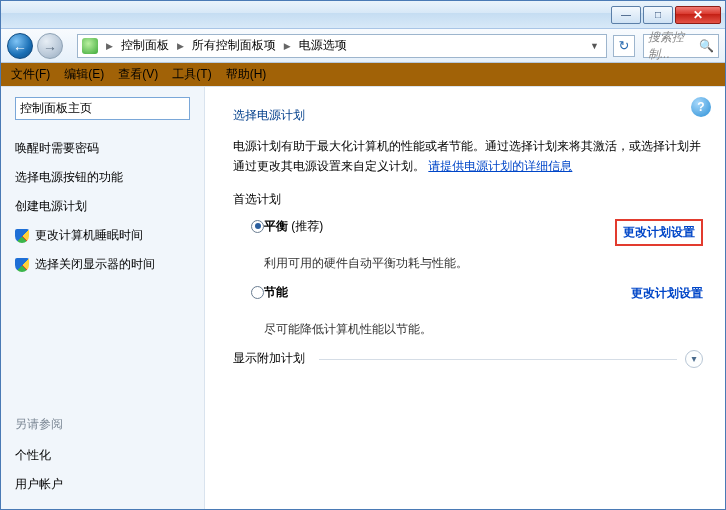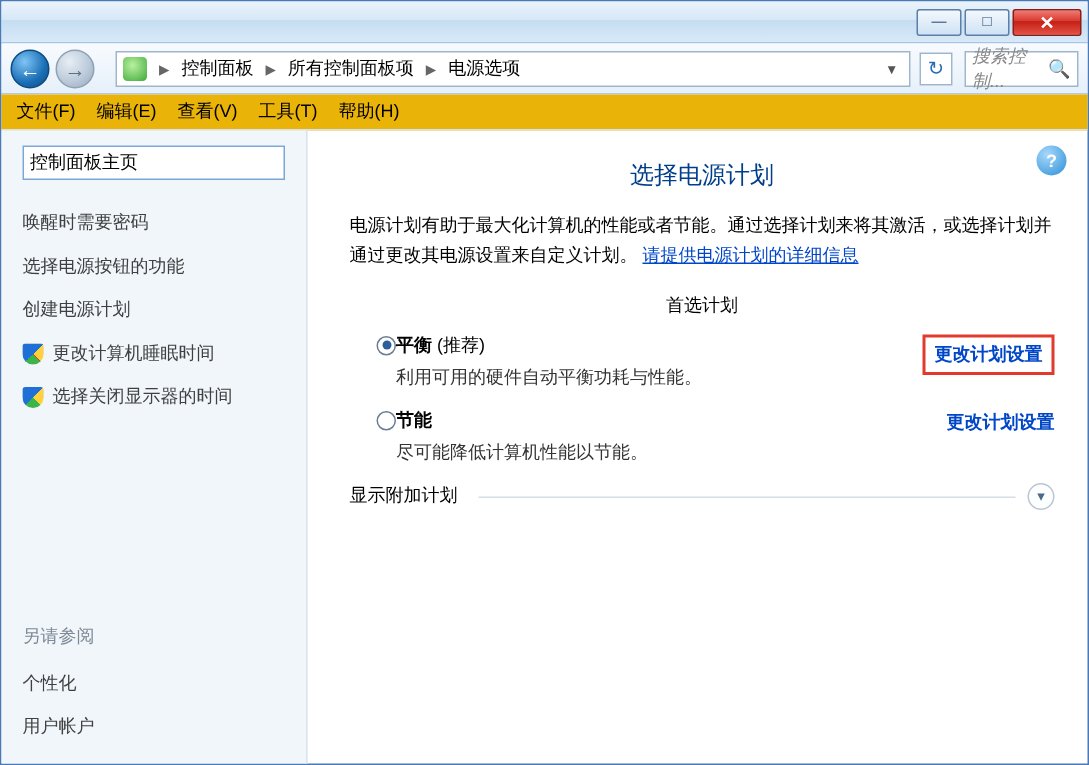--- a/index.html
+++ b/index.html
@@ -75,41 +75,41 @@
   .crumb { color:#000; }
   .crumbsep { color:#666; font-size:9px; padding:0 2px;}
   .addr-spacer{flex:1}
   .addr-drop{color:#555;font-size:9px;padding:0 3px;}
   .refresh{width:22px;height:22px;border:1px solid #9db5cd;background:#fff;margin-left:2px;display:flex;align-items:center;justify-content:center;color:#2b6cb0;font-size:13px;}
   .searchbar{
     width:76px;height:24px;border:1px solid #9db5cd;background:#fff;margin-left:4px;display:flex;align-items:center;padding:0 4px;color:#888;font-style:italic;gap:4px;
   }
   .searchbar .mag{color:#2b6cb0;font-style:normal;margin-left:auto;}
   .menubar{
-    height:24px;background:#eab308;border-bottom:1px solid #d9e3ee;
+    height:24px;background:#a16207;border-bottom:1px solid #d9e3ee;
     display:flex;align-items:center;gap:14px;padding:0 10px;color:#000;
   }
   .body{flex:1;display:flex;min-height:0;}
   .sidebar{
     width:204px;
     background:#f1f6fb;
     border-right:1px solid #d9e3ee;
     padding:10px 14px;
     display:flex;flex-direction:column;
   }
   .cp-home{
     display:inline-block;
     padding:2px 4px;
     border:1px solid #7aa7d8;
     background:#fff;
     color:#000;
     margin-bottom:14px;
   }
   .sb-link{
-    color:#404040;
+    color:#000000;
     margin:6px 0;
     cursor:pointer;
   }
   .sb-row{display:flex;align-items:center;gap:6px;margin:6px 0;}
   .shield{
     width:14px;height:14px;display:inline-block;
     background:
       linear-gradient(135deg,#1e6fd6 50%, transparent 50%),
       linear-gradient(-135deg,#ffd23a 50%, transparent 50%),
       linear-gradient(45deg,#3bb54a 50%, transparent 50%),
@@ -118,33 +118,33 @@
   }
   .sb-spacer{flex:1}
   .sb-heading{color:#7e8a97;margin:6px 0 8px;}
   .main{
     flex:1;
     padding:14px 22px 10px 28px;
     position:relative;
     overflow:auto;
   }
   .help-corner{position:absolute;top:10px;right:14px;width:20px;height:20px;border-radius:50%;background:radial-gradient(circle at 35% 30%,#a7d8fb,#2b8fd6);color:#fff;display:flex;align-items:center;justify-content:center;font-size:12px;font-weight:bold;}
-  h1.title{color:#003e8a;font-size:16px;font-weight:normal;margin:6px 0 12px;text-align:center;}
+  h1.title{color:#003e8a;font-size:12px;font-weight:normal;margin:6px 0 12px;}
   .desc{color:#000;line-height:1.7;margin-bottom:14px;}
   .desc a{color:#0046c8;text-decoration:underline;}
-  .section-h{color:#000;margin:8px 0 10px;text-align:center;}
+  .section-h{color:#000;margin:8px 0 10px;}
   .plan{
     display:flex;align-items:flex-start;margin:8px 0 12px 18px;
   }
   .radio{width:13px;height:13px;border:1px solid #6a7d91;border-radius:50%;margin-top:2px;display:flex;align-items:center;justify-content:center;}
   .radio.sel::after{content:"";width:6px;height:6px;background:#2c5f9e;border-radius:50%;}
   .plan-body{flex:1}
   .plan-name{font-weight:bold;}
   .plan-rec{font-weight:normal;}
-  .plan-sub{color:#333;margin-top:4px;}
+  .plan-sub{color:#333;margin-top:20px;}
   .plan-link{color:#0046c8;white-space:nowrap;margin-left:28px;margin-top:1px;font-weight:bold;}
   .plan-link.boxed{border:2px solid #e23b2e;padding:3px 6px;}
   .expander{
     margin-top:2px;display:flex;align-items:center;gap:8px;
   }
   .exp-label{padding-right:6px;}
   .exp-flex{flex:1;border-top:1px solid #d5dde6;height:0;margin-top:1px;}
   .chev{
     width:18px;height:18px;border:1px solid #b8c6d5;border-radius:50%;background:#fdfefe;display:flex;align-items:center;justify-content:center;color:#4a6a8c;font-size:10px;
   }

